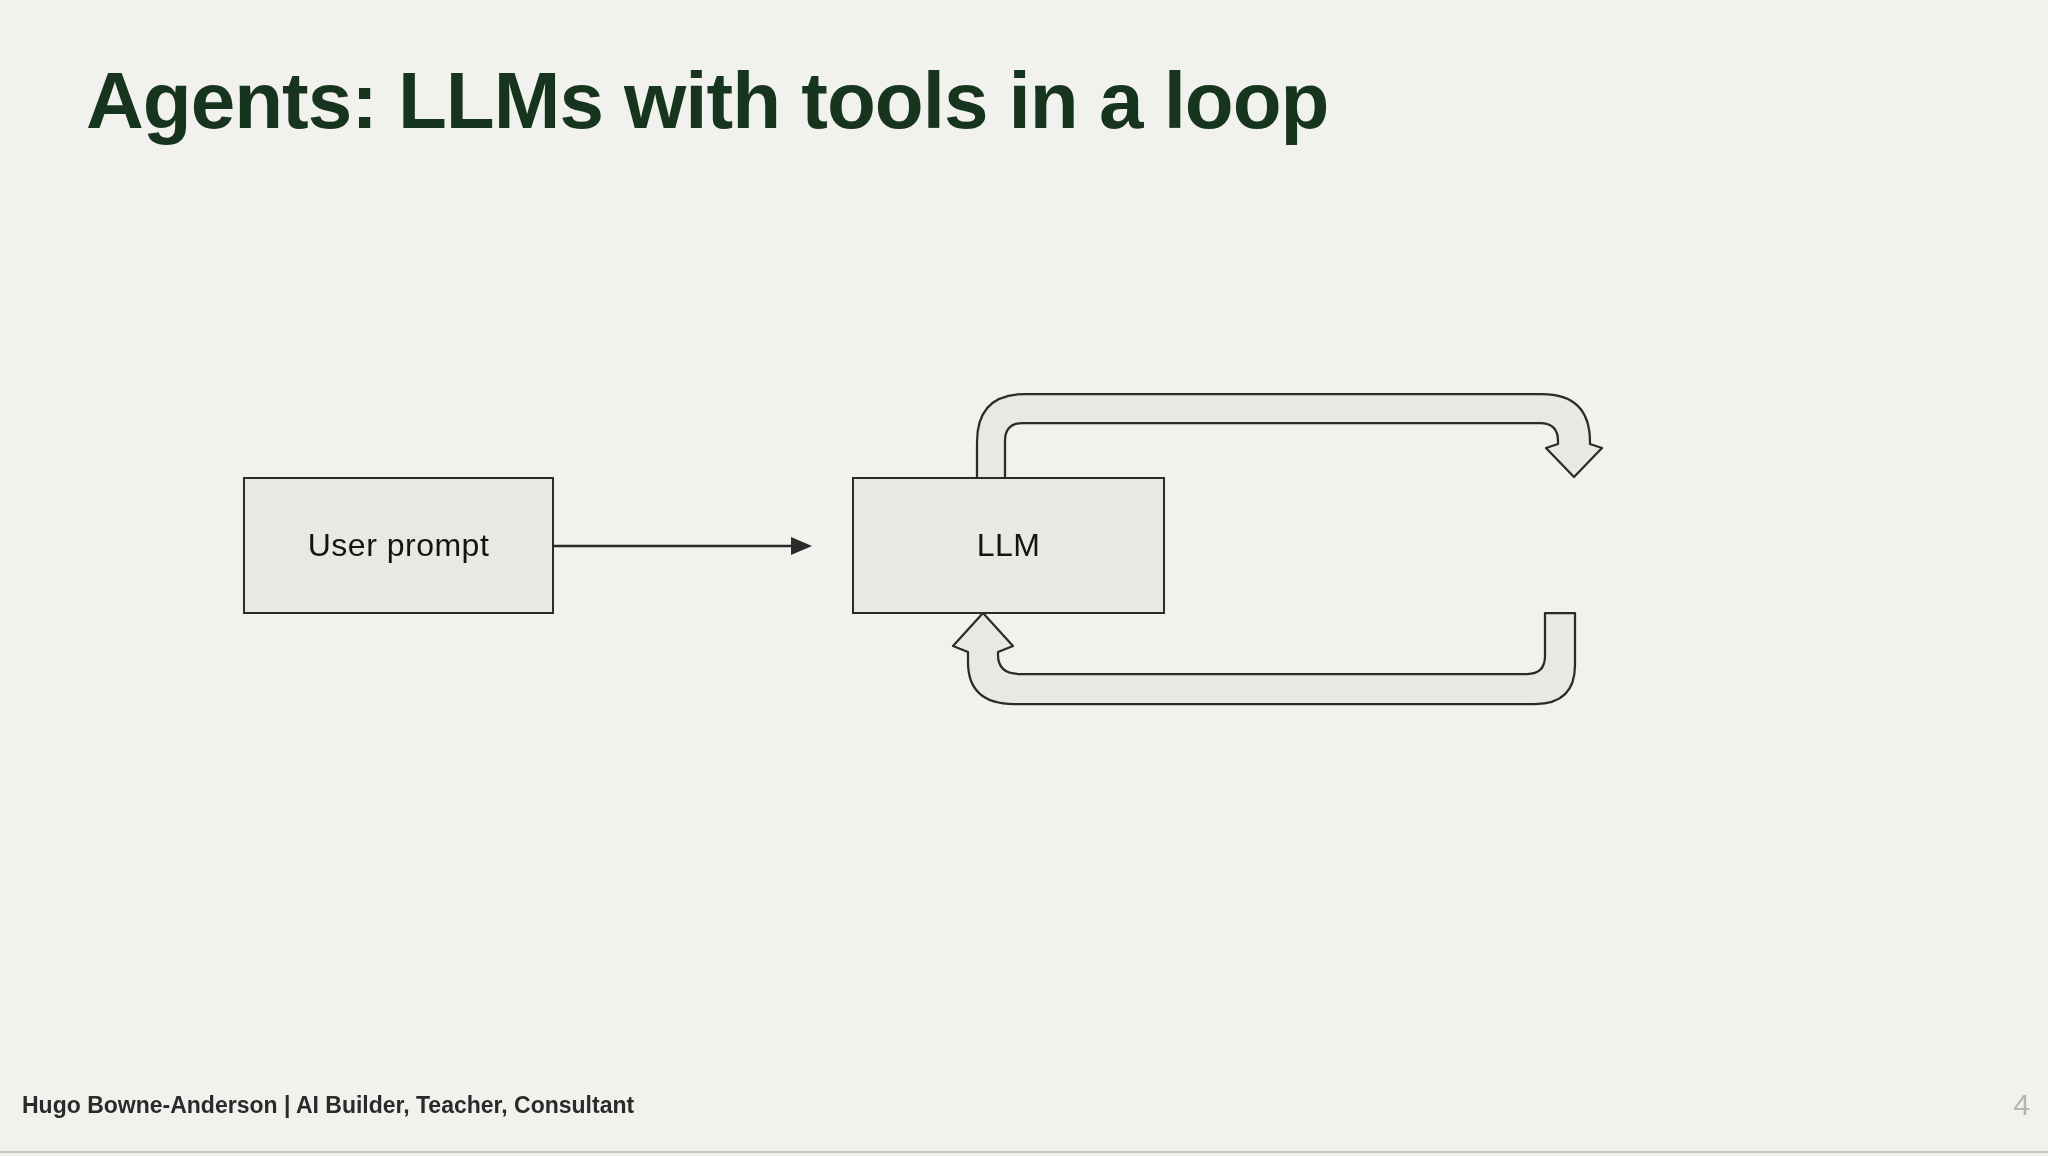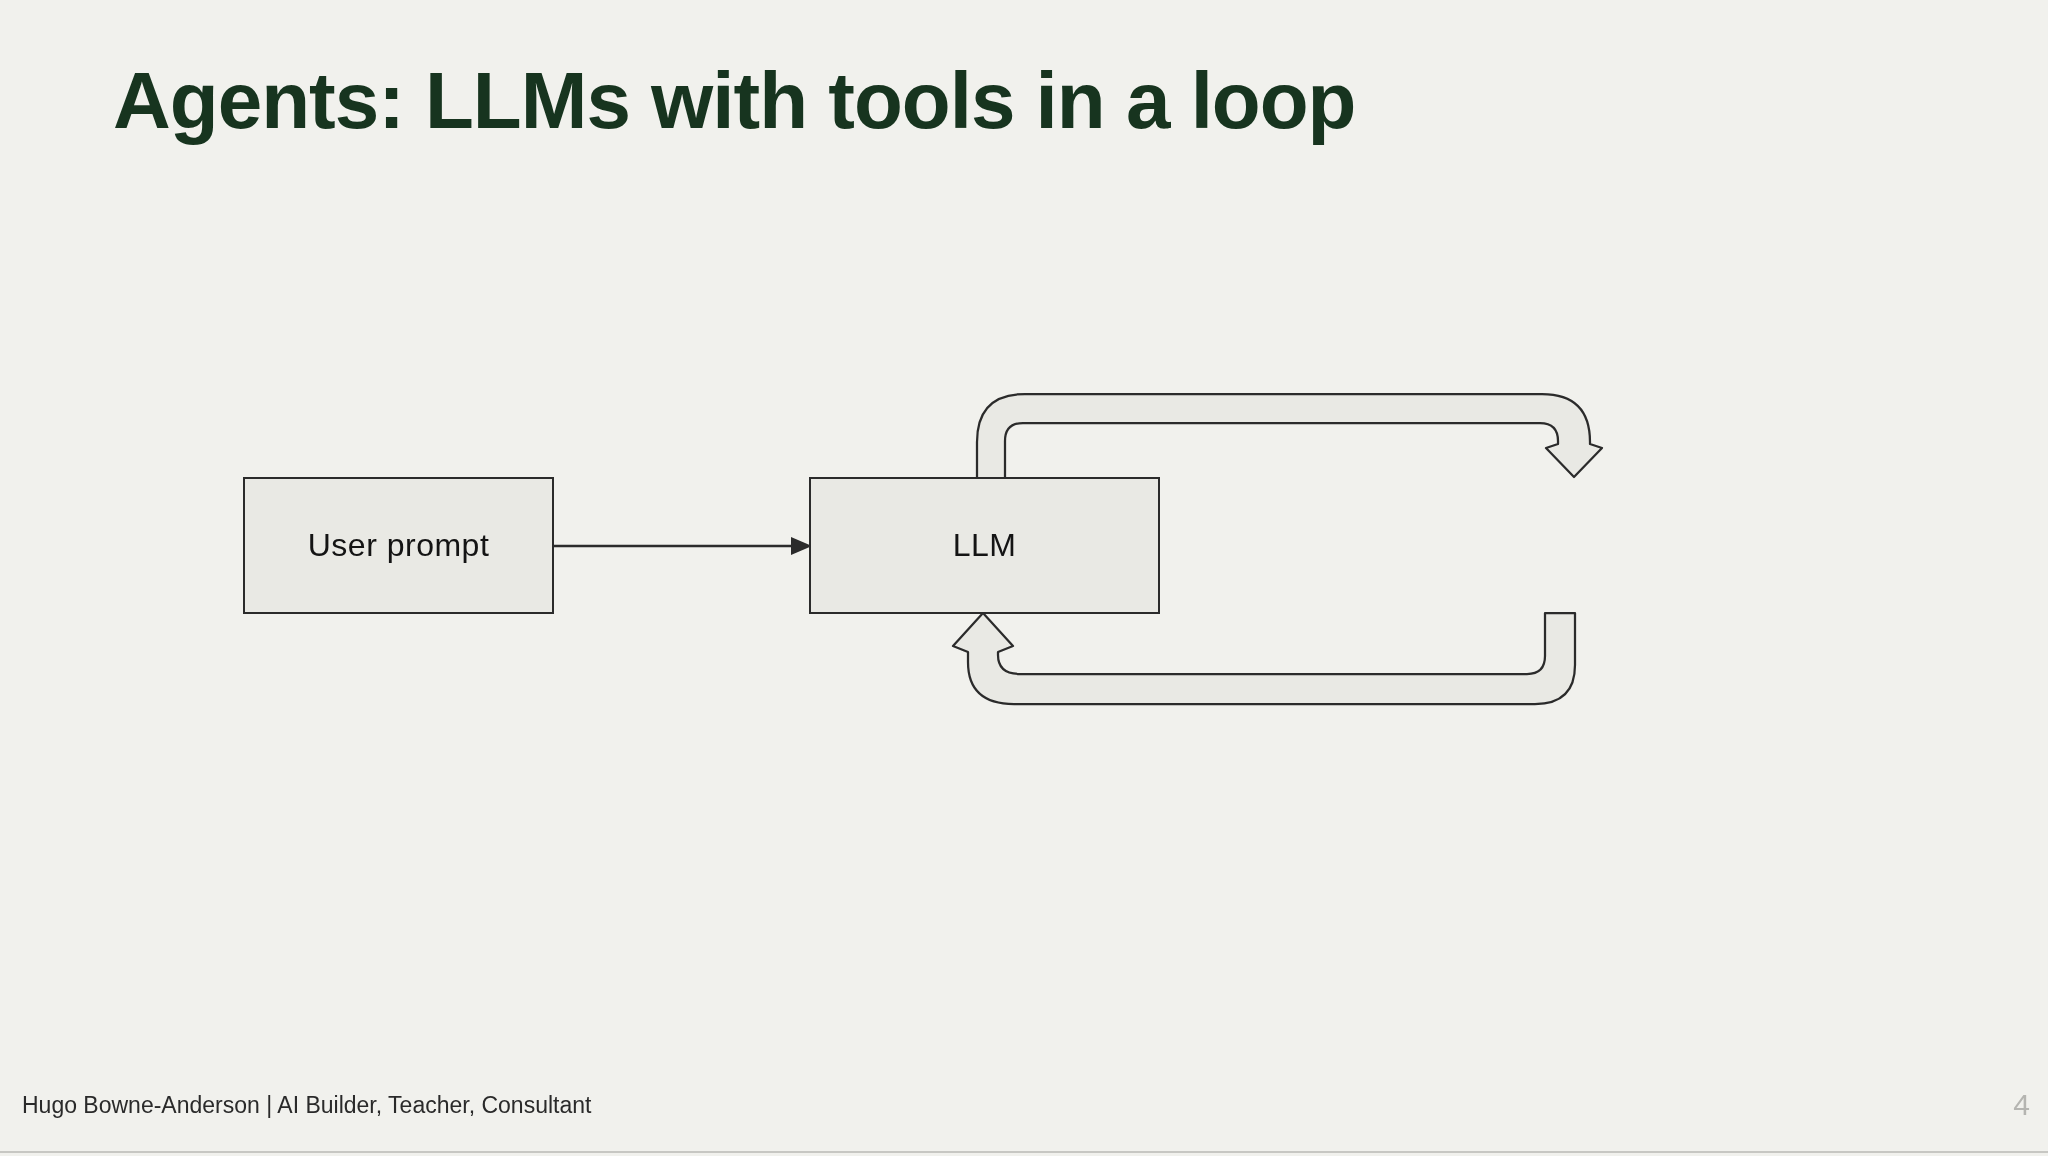--- a/index.html
+++ b/index.html
@@ -28,21 +28,20 @@
   .slide-title {
     position: absolute;
     left: 86px;
     top: 61px;
     font-size: 80px;
     line-height: 1;
     font-weight: 700;
     letter-spacing: -1px;
     color: var(--title);
     white-space: nowrap;
-    margin-left: 27px;
   }
   .diagram-svg {
     position: absolute;
     left: 0; top: 0;
     width: 2048px; height: 1156px;
     z-index: 1;
   }
   .pipe {
     fill: var(--node-fill);
     stroke: var(--connector);
@@ -62,30 +61,31 @@
     justify-content: center;
     z-index: 2;
   }
   .node-label {
     font-size: 32px;
     letter-spacing: 0.5px;
     color: #141414;
     white-space: nowrap;
   }
   .node-user-prompt { left: 215px; width: 311px; margin-left: 28px; }
-  .node-llm        { left: 809px;  width: 351px; }
+  .node-llm        { left: 852px;  width: 313px; }
   .node-tool-call  { left: 1411px; width: 313px; }
   .footer {
     position: absolute;
     left: 22px;
     top: 1090px;
     font-size: 23px;
     line-height: 30px;
     color: var(--footer-text);
     z-index: 3;
+    font-weight: bold;
   }
   .footer .url { color: var(--footer-text); text-decoration: none; }
   .page-number {
     position: absolute;
     right: 18px;
     top: 1088px;
     font-size: 30px;
     color: var(--page-number);
     z-index: 3;
   }

